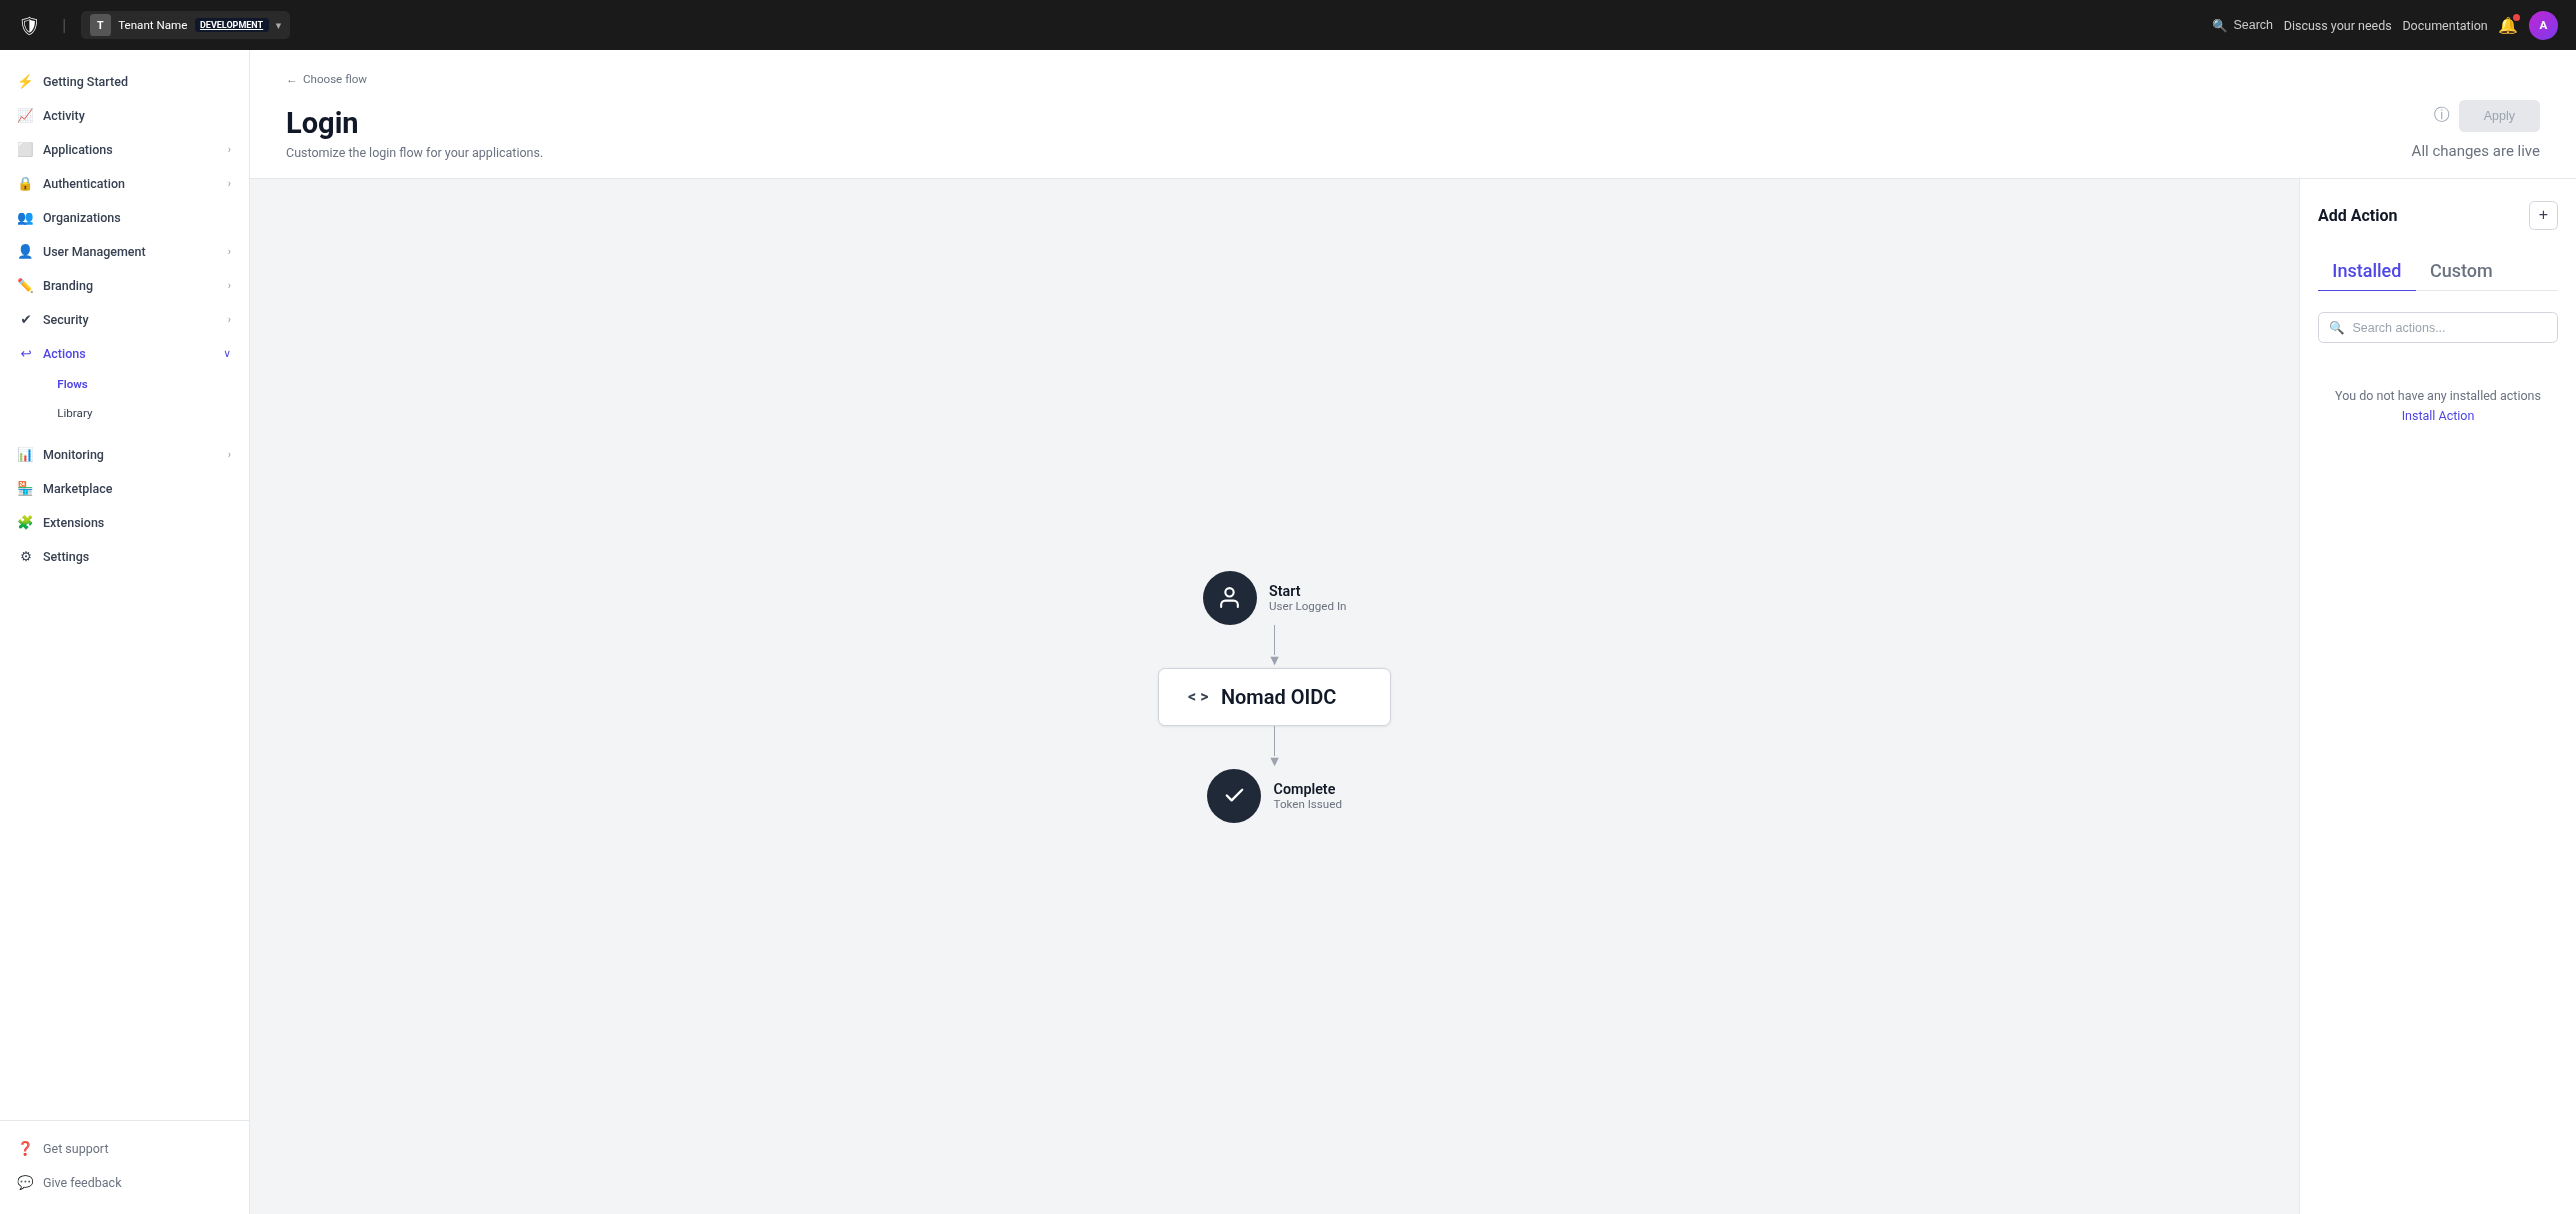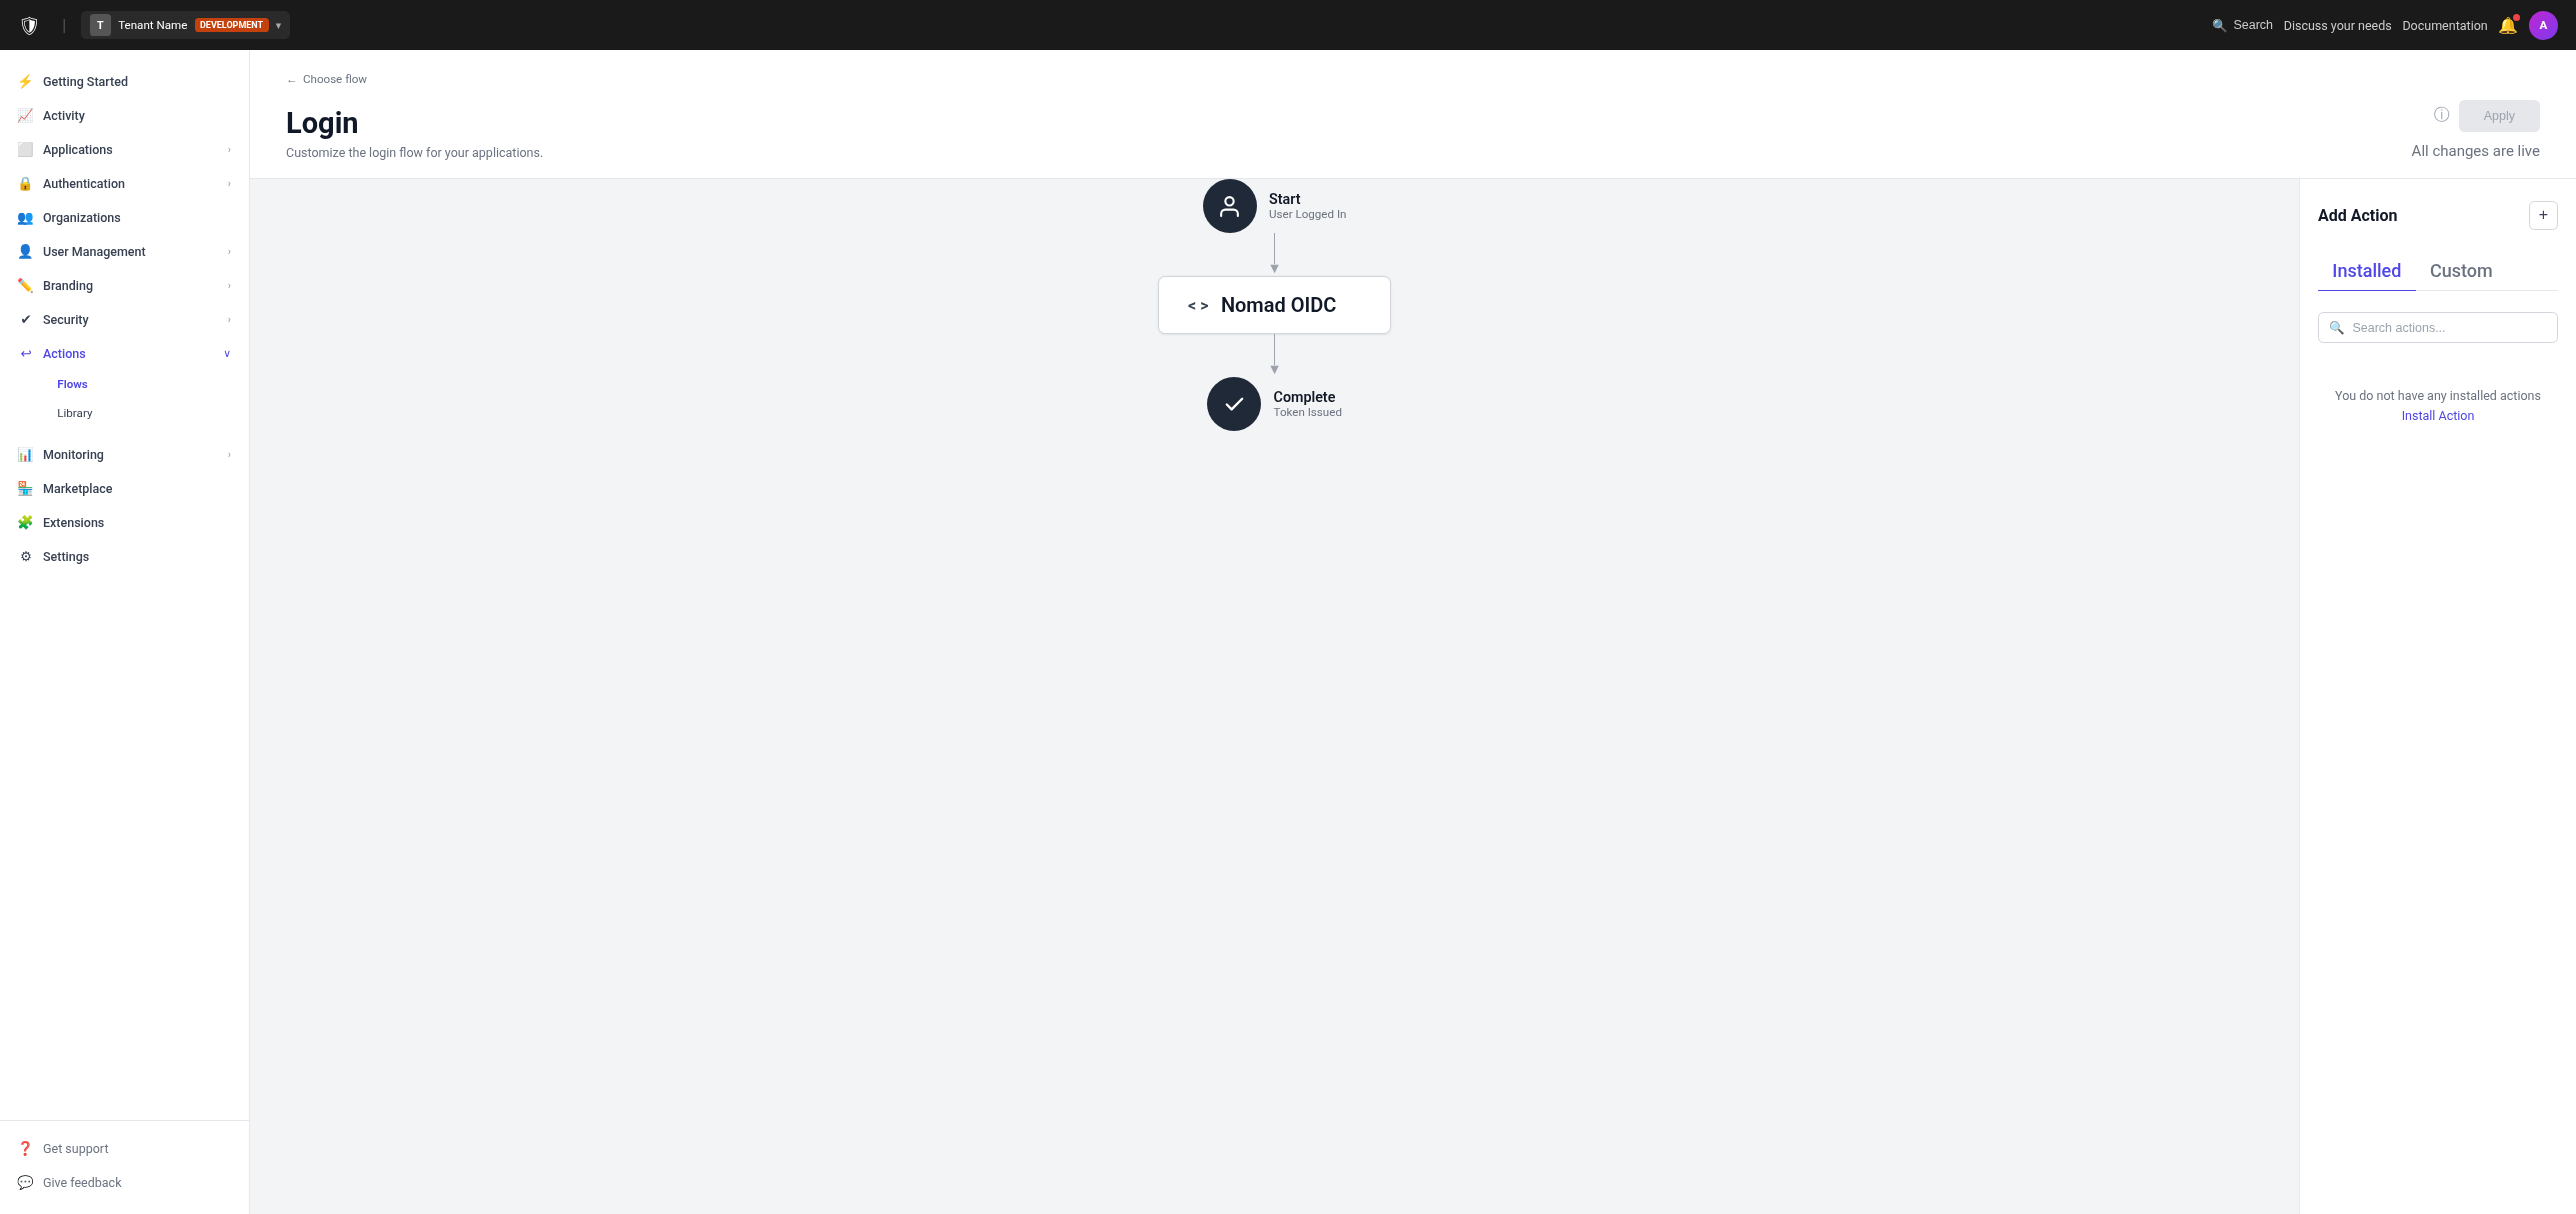--- a/index.html
+++ b/index.html
@@ -14,22 +14,22 @@
     .topnav-tenant {
       display: flex; align-items: center; gap: 7.2px; color: white;
       background: #2a2a2a; border-radius: 5.4px; padding: 3.6px 9px; cursor: pointer;
     }
     .topnav-tenant-icon {
       background: #555; color: white; width: 21.5px; height: 21.5px; border-radius: 3.6px;
       display: flex; align-items: center; justify-content: center; font-size: 10.7px; font-weight: bold;
     }
     .topnav-tenant-name { color: white; font-size: 11.6px; max-width: 107px; overflow: hidden; text-overflow: ellipsis; white-space: nowrap; }
     .topnav-badge {
-      background: #c2410c; color: white; font-size: 9px; font-weight: bold;
-      padding: 1.8px 5.4px; border-radius: 3.6px; text-transform: uppercase;
+      background: #0f172a; color: white; font-size: 9px; font-weight: bold;
+      padding: 1.8px 5.4px; border-radius: 3.6px; text-transform: uppercase; text-decoration: underline;
     }
     .topnav-chevron { color: #aaa; font-size: 10.7px; }
     .topnav-spacer { flex: 1; }
     .topnav-search {
       display: flex; align-items: center; gap: 5.4px; color: #ccc;
       background: transparent; border: none; cursor: pointer; font-size: 12.5px;
     }
     .topnav-link { color: #ccc; font-size: 12.5px; cursor: pointer; text-decoration: none; }
     .topnav-bell { position: relative; color: #ccc; font-size: 16px; cursor: pointer; }
     .topnav-bell-dot {
@@ -93,21 +93,21 @@
       padding: 9px 25px; font-size: 12.5px; font-weight: 500; cursor: not-allowed;
     }
     .live-badge { font-size: 15px; color: #6b7280; }
     .help-icon { color: #9ca3af; font-size: 16px; cursor: pointer; }
 
     
     .flow-area {
       flex: 1; display: flex; overflow: hidden;
     }
     .flow-canvas {
-      flex: 1; background: #f3f4f6; display: flex; justify-content: center;
+      flex: 1; background: #f3f4f6; display: flex; align-items: center; justify-content: center;
       position: relative; overflow: hidden;
     }
     .flow-diagram {
       display: flex; flex-direction: column; align-items: center; gap: 0;
     }
     .flow-node {
       display: flex; align-items: center; gap: 12.5px;
     }
     .flow-node-circle {
       width: 54px; height: 54px; border-radius: 50%; background: #1f2937;

